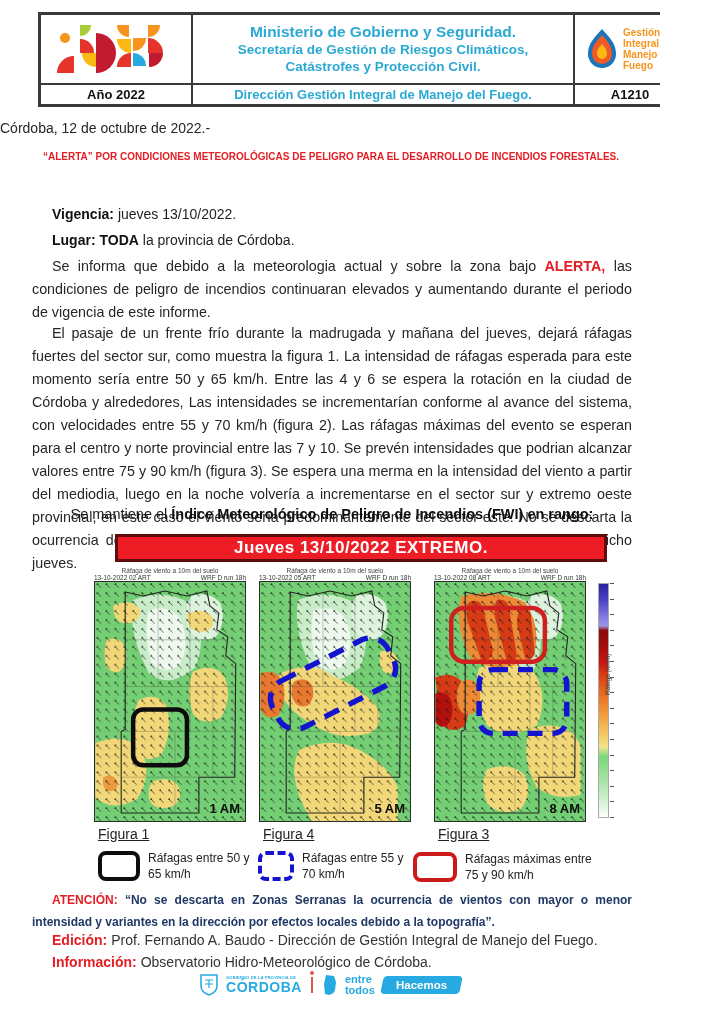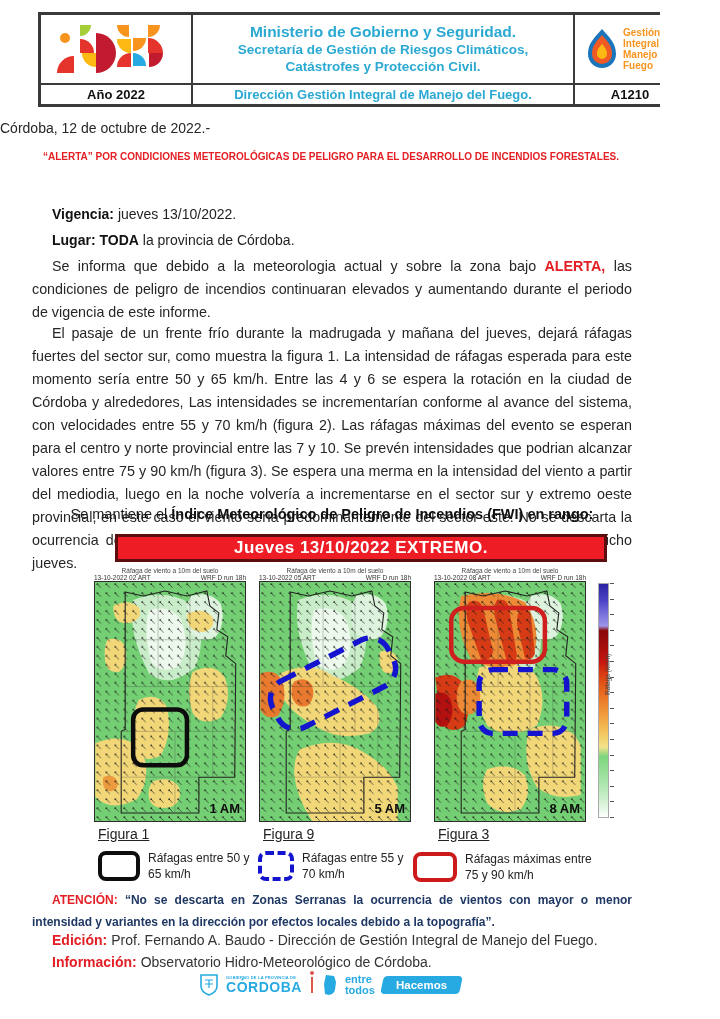--- a/index.html
+++ b/index.html
@@ -226,21 +226,21 @@
         <g fill="#e8792f">
           <path d="M0,92 q16,-6 22,8 q6,18 -4,34 q-12,6 -18,-6 z"></path>
           <path d="M34,100 q12,-6 18,4 q4,12 -4,20 q-12,4 -16,-8 q-2,-10 2,-16z"></path>
         </g>
         <rect width="150" height="240" fill="url(#arr)" opacity="0.9"></rect>
         <use href="#borders"></use>
         <rect x="8" y="76" width="130" height="52" rx="20" transform="rotate(-27 73 102)" fill="none" stroke="#1414cf" stroke-width="5.5" stroke-dasharray="16 11"></rect>
       </svg>
       <div class="map-time">5 AM</div>
     </div>
-    <div class="map-caption">Figura 9</div>
+    <div class="map-caption">Figura 4</div>
   </div>
 
   <div class="map-col m3">
     <div class="map-title">Ráfaga de viento a 10m del suelo</div>
     <div class="map-sub">
       <span>13-10-2022 08 ART</span>
       <span>WRF D run 18h</span>
     </div>
     <div class="map-frame">
       <svg width="150" height="239" viewBox="0 0 150 240">

